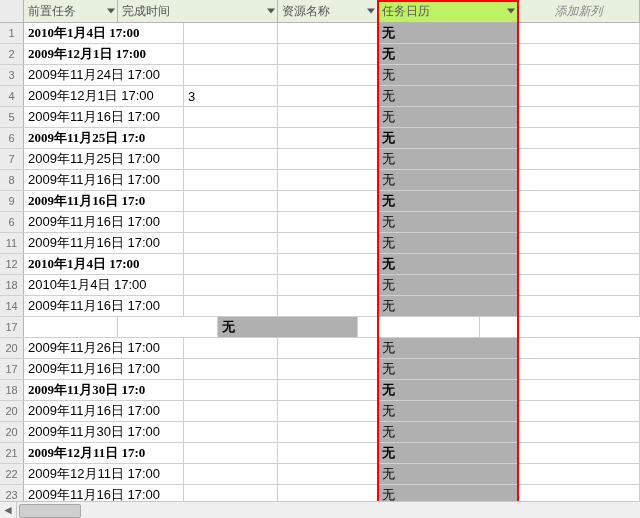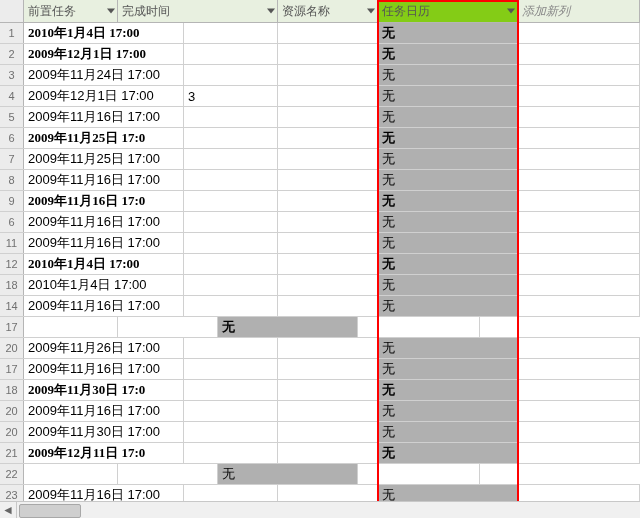--- a/index.html
+++ b/index.html
@@ -46,21 +46,21 @@
     position: absolute;
     right: 2px;
     top: 50%;
     transform: translateY(-50%);
     width: 0; height: 0;
     border-left: 4px solid transparent;
     border-right: 4px solid transparent;
     border-top: 5px solid #555;
   }
   .hcell.highlight {
-    background: #84cc16;
+    background: #bef264;
   }
   .data-row {
     display: flex;
     height: 20px;
     border-bottom: 1px solid #d0d0d0;
   }
   .rownum {
     width: 24px;
     background: #ececec;
     border-right: 1px solid #b5b5b5;
@@ -157,21 +157,21 @@
       <span class="drop"></span>
     </div>
     <div class="hcell c-res">
       <span>资源名称</span>
       <span class="drop"></span>
     </div>
     <div class="hcell c-cal highlight">
       <span>任务日历</span>
       <span class="drop"></span>
     </div>
-    <div class="hcell c-add" style="color:#888;font-style:italic;">
+    <div class="hcell c-add" style="color:#888;font-style:italic;justify-content:center;">
       <span>添加新列</span>
     </div>
   </div>
 
   <div id="rows-container">
       <div class="data-row">
         <div class="rownum">1</div>
         <div class="cell c-finish bold">2010年1月4日 17:00</div>
         <div class="cell c-pred"></div>
         <div class="cell c-res"></div>
@@ -332,20 +332,21 @@
       <div class="data-row">
         <div class="rownum">21</div>
         <div class="cell c-finish bold">2009年12月11日 17:0</div>
         <div class="cell c-pred"></div>
         <div class="cell c-res"></div>
         <div class="cell c-cal selected bold">无</div>
         <div class="cell c-add"></div>
       </div>
       <div class="data-row">
         <div class="rownum">22</div>
+        <div class="cell c-finish">2009年12月11日 17:00</div>
         <div class="cell c-pred"></div>
         <div class="cell c-res"></div>
         <div class="cell c-cal selected">无</div>
         <div class="cell c-add"></div>
       </div>
       <div class="data-row">
         <div class="rownum">23</div>
         <div class="cell c-finish">2009年11月16日 17:00</div>
         <div class="cell c-pred"></div>
         <div class="cell c-res"></div>

